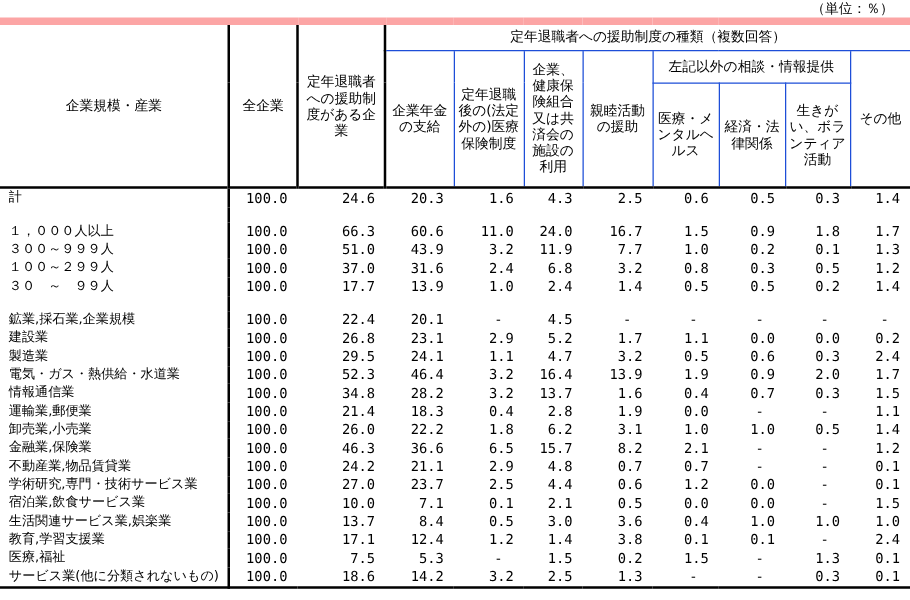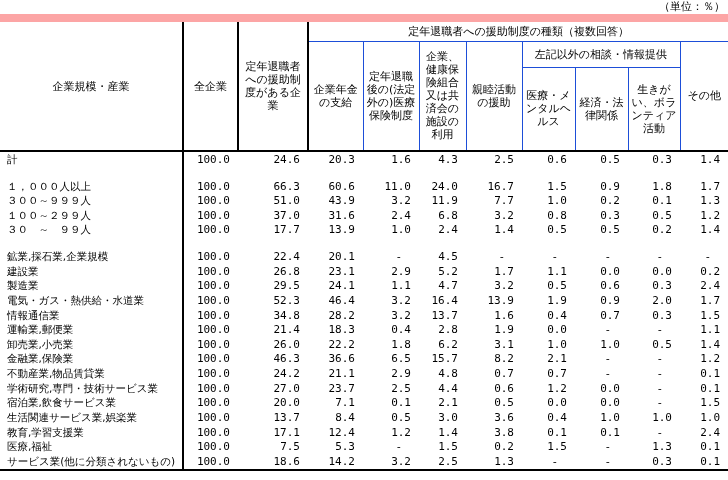--- a/index.html
+++ b/index.html
@@ -4,37 +4,37 @@
 <style>
   * { margin:0; padding:0; box-sizing:border-box; }
   html,body { background:#fff; }
   body {
     width:728px; height:480px;
     font-family:"DejaVu Sans", sans-serif;
     color:#000;
   }
   .page { position:relative; width:728px; height:480px; background:#fff; overflow:hidden; }
   .unit-note {
-    position:absolute; top:1px; right:3px;
+    position:absolute; top:1px; right:13px;
     font-size:11px; line-height:12px;
   }
   table.stat {
     position:absolute; top:14px; left:0;
     width:728px; height:457px;
     border-collapse:collapse; table-layout:fixed;
   }
   thead th {
     border:1px solid #1d4ed8;
     font-weight:normal;
     font-size:11px; line-height:13px;
     text-align:center; vertical-align:middle;
     padding:1px 2px;
     overflow:hidden;
   }
-  thead tr.hr1 th { border-top:8px solid #fca5a5; }
+  thead tr.hr1 th { border-top:6px solid #fca5a5; }
   thead tr.hr1 { height:23px; }
   thead tr.hr2 { height:26px; }
   thead tr.hr3 { height:84px; }
   th.no-l { border-left:none; }
   th.no-r { border-right:none; }
   th.thick-r { border-right:2px solid #000; }
   tbody td {
     border:none;
     font-size:11px; line-height:13px;
     vertical-align:middle;
@@ -299,21 +299,21 @@
           <td class="val">4.4</td>
           <td class="val">0.6</td>
           <td class="val">1.2</td>
           <td class="val">0.0</td>
           <td class="val dash">-</td>
           <td class="val">0.1</td>
         </tr>
         <tr>
           <td class="lbl">宿泊業,飲食サービス業</td>
           <td class="val">100.0</td>
-          <td class="val">20.0</td>
+          <td class="val">10.0</td>
           <td class="val">7.1</td>
           <td class="val">0.1</td>
           <td class="val">2.1</td>
           <td class="val">0.5</td>
           <td class="val">0.0</td>
           <td class="val">0.0</td>
           <td class="val dash">-</td>
           <td class="val">1.5</td>
         </tr>
         <tr>

